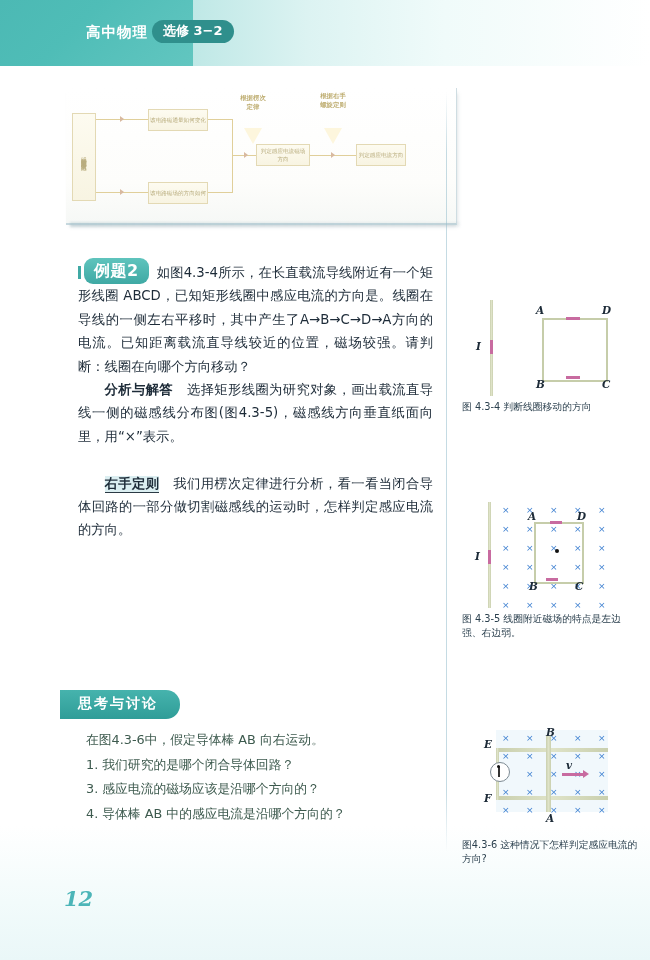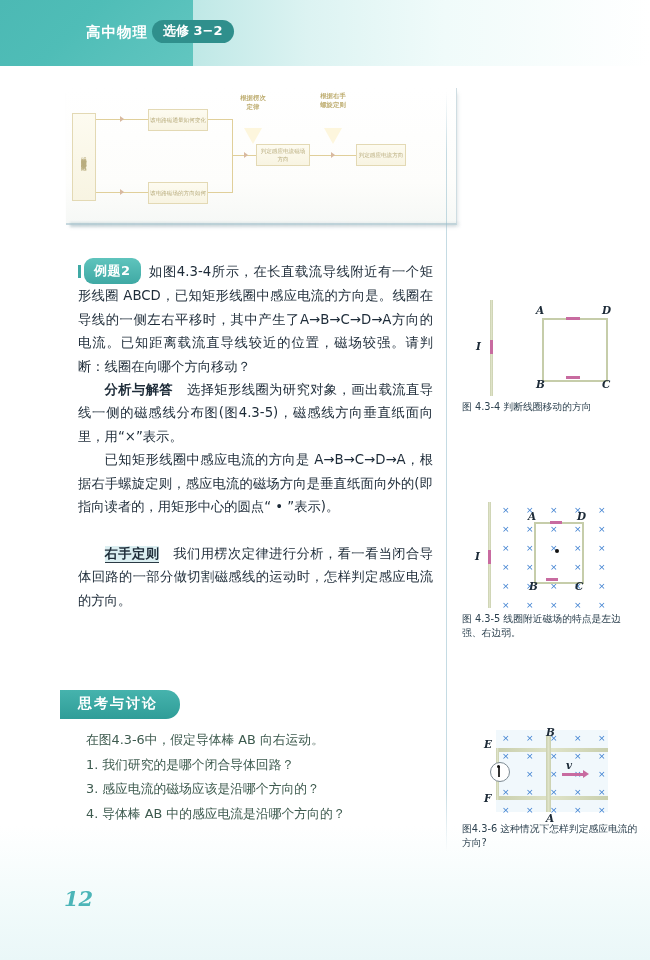--- a/index.html
+++ b/index.html
@@ -89,21 +89,21 @@
   .body-col{
     position:absolute;left:78px;top:258px;width:355px;
     font-size:13.3px;line-height:23.4px;color:#1d2b38;
     text-align:justify;
   }
   .para{margin:0 0 0 0;text-indent:0;}
   .indent{text-indent:26.6px;}
   .ex-badge{
     display:inline-block;vertical-align:1px;
     background:linear-gradient(180deg,#5fc4bd 0%,#3fa9a4 100%);
-    color:#ffffff;font-size:13px;font-weight:bold;
+    color:#ffffff;font-size:16px;font-weight:bold;
     padding:1px 10px 2px 10px;border-radius:9px;
     margin-right:8px;letter-spacing:.5px;
   }
   .ex-bar{
     display:inline-block;width:3px;height:13px;background:#3fa9a4;
     vertical-align:-2px;margin-right:3px;
   }
   .bold{font-weight:bold;}
   .hl-underline{
     font-weight:bold;
@@ -207,21 +207,20 @@
 
     <p class="para">
       <span class="ex-bar"></span><span class="ex-badge">例题2</span><span>如图4.3-4所示，在长直载流导线附近有一个矩形线圈 ABCD，已知矩形线圈中感应电流的方向是。线圈在导线的一侧左右平移时，其中产生了A→B→C→D→A方向的电流。已知距离载流直导线较近的位置，磁场较强。请判断：线圈在向哪个方向移动？</span>
     </p>
 
     <p class="para indent" style="margin-top:0;">
       <span class="bold">分析与解答</span>
       &nbsp;&nbsp;<span>选择矩形线圈为研究对象，画出载流直导线一侧的磁感线分布图(图4.3-5)，磁感线方向垂直纸面向里，用“×”表示。</span>
     </p>
 
-    <p class="para indent">已知矩形线圈中感应电流的方向是 A→B→C→D→A，根据右手螺旋定则，感应电流的磁场方向是垂直纸面向外的(即指向读者的，用矩形中心的圆点“ • ”表示)。</p>
 
 
     <div class="gap"></div>
 
     <p class="para indent">
       <span class="hl-underline">右手定则</span>
       &nbsp;&nbsp;<span>我们用楞次定律进行分析，看一看当闭合导体回路的一部分做切割磁感线的运动时，怎样判定感应电流的方向。</span>
     </p>
   </div>
 
@@ -344,17 +343,17 @@
 
     <div class="amark" style="left:100px;top:47px;width:22px;height:2.5px;"></div>
     <div style="position:absolute;left:121px;top:44px;width:0;height:0;border-top:4px solid transparent;border-bottom:4px solid transparent;border-left:6px solid #c86ba0;"></div>
     <div class="lbl" style="left:104px;top:33px;">v</div>
 
     <div class="lbl" style="left:22px;top:12px;">E</div>
     <div class="lbl" style="left:22px;top:66px;">F</div>
     <div class="lbl" style="left:84px;top:0px;">B</div>
     <div class="lbl" style="left:84px;top:86px;">A</div>
 
-    <div class="fig-cap" style="position:absolute;left:0;top:96px;width:180px;">图4.3-6  这种情况下怎样判定感应电流的方向?</div>
+    <div class="fig-cap" style="position:absolute;left:0;top:112px;width:180px;">图4.3-6  这种情况下怎样判定感应电流的方向?</div>
   </div>
 
   <div class="pageno">12</div>
 </div>
 
 </body></html>

